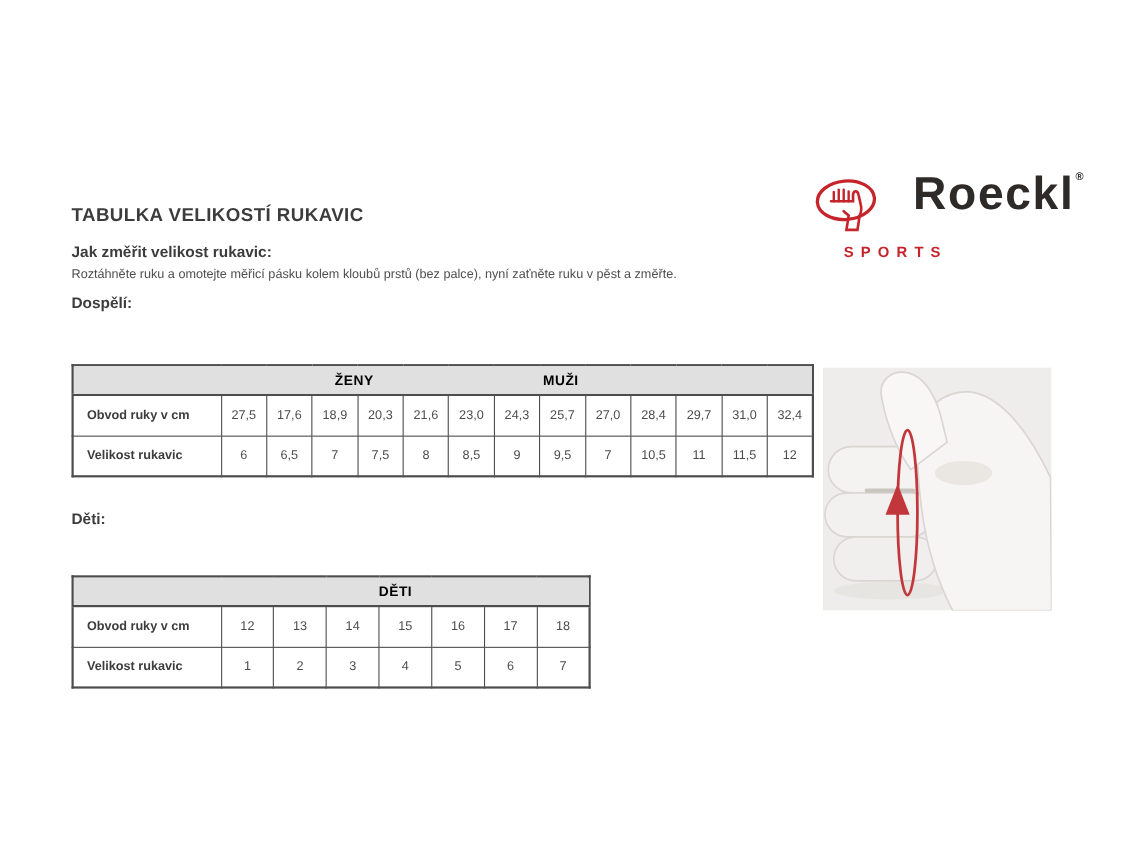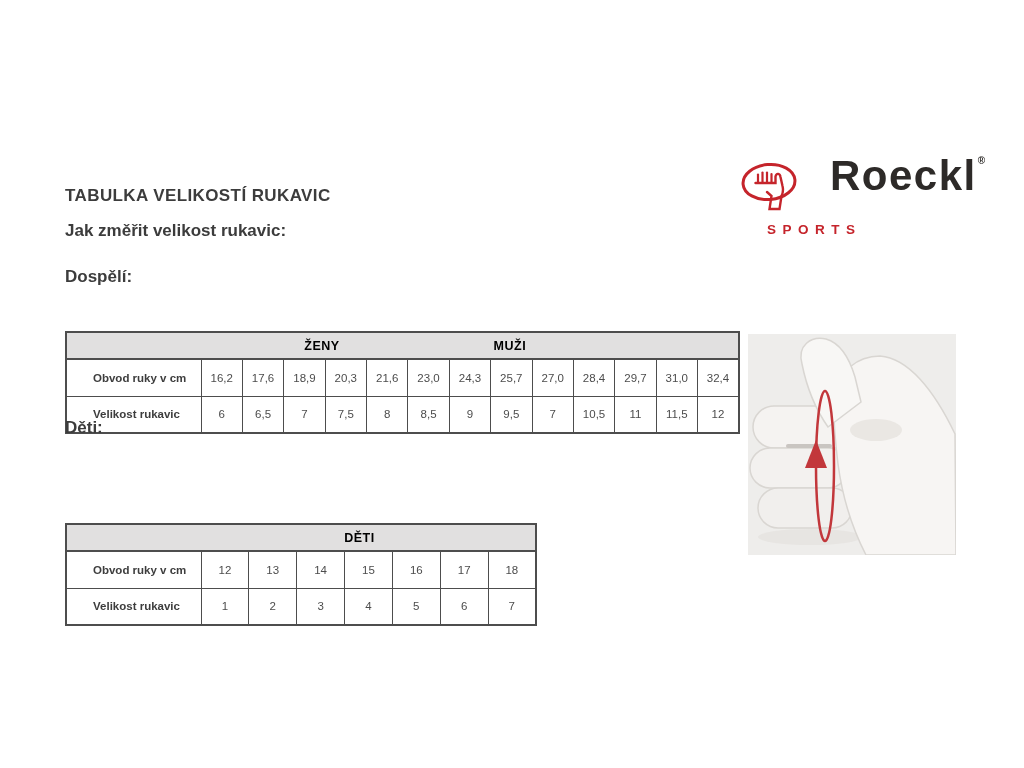--- a/index.html
+++ b/index.html
@@ -23,34 +23,34 @@
   
   .logo{position:absolute;left:741px;top:158px;width:232px;height:60px;}
   .logo .emblem{position:absolute;left:0;top:4px;width:58px;height:52px;}
   .logo .brand{position:absolute;left:53px;top:-3px;font-size:42px;line-height:1;
     font-weight:bold;color:var(--brand-dark);letter-spacing:1.5px;white-space:nowrap;margin-left:36px;}
   .logo .reg{font-size:10px;letter-spacing:0;vertical-align:26px;margin-left:1px;}
   .logo .sports{position:absolute;left:26px;top:41px;font-size:13.5px;font-weight:bold;
     color:var(--brand-red);letter-spacing:6.5px;white-space:nowrap;margin-top:23px;}
 
   
-  .mini-heading{position:absolute;left:65px;font-size:17px;font-weight:bold;color:var(--heading);}
+  .mini-heading{position:absolute;left:65px;font-size:14px;font-weight:bold;color:var(--heading);}
   .para{position:absolute;left:65px;width:700px;font-size:11.5px;line-height:18px;color:var(--text);}
   .h-measure{top:221px;} .p-measure{top:241px;}
   .h-adults{top:267px;}  .p-adults{top:285px;}
-  .h-children{top:418px;} .p-children{top:459px;}
+  .h-children{top:463px;} .p-children{top:459px;}
 
   
   .size-table{position:absolute;border-collapse:collapse;table-layout:fixed;background:#fff;
     border:2px solid var(--table-border);}
   .size-table th,.size-table td{border:1px solid var(--table-border);}
   .size-table thead th{height:27px;background:var(--table-header-bg);
     border-bottom:2px solid var(--table-border);position:relative;}
   .size-table tbody tr{height:37px;}
-  .size-table tbody th.rowlabel{text-align:left;padding-left:26px;font-size:11.5px;
+  .size-table tbody th.rowlabel{text-align:left;padding-left:12px;font-size:11.5px;
     font-weight:bold;color:#3d3d3d;}
   .size-table td.val{text-align:center;font-size:11.5px;color:#4c4c4c;font-weight:normal;}
   .gh{position:absolute;top:50%;transform:translate(-50%,-50%);font-weight:bold;
     font-size:12.5px;color:#000000;letter-spacing:.5px;white-space:nowrap;}
   #adult-table{left:65px;top:331px;width:675px;}
   #children-table{left:65px;top:523px;width:472px;}
   col.label-col{width:135px;}
 
   
   .hand-figure{position:absolute;left:748px;top:334px;width:208px;height:221px;}
@@ -71,40 +71,41 @@
         <path d="M26 21 V10.5" stroke-width="2.2"></path>
         <path d="M30.5 21 V12" stroke-width="2.2"></path>
         <path d="M14.5 21 H34.5 V14.5 C35.5 10.5 39 11.5 39.5 15 L41.5 24 C42.5 28 42 31 40.5 34 L38.5 47 H28.5 L30.5 34 L26 30" stroke-width="2.4"></path>
       </g>
     </svg>
     <div class="brand"><span>Roeckl</span><span class="reg">®</span></div>
     <div class="sports">SPORTS</div>
   </div>
 
   <div class="mini-heading h-measure">Jak změřit velikost rukavic:</div>
+  <div class="para p-measure">Roztáhněte ruku a omotejte měřicí pásku kolem kloubů prstů (bez palce), nyní zaťněte ruku v pěst a změřte.</div>
 
   <div class="mini-heading h-adults">Dospělí:</div>
 
   <table class="size-table" id="adult-table">
     <colgroup>
         <col class="label-col">
         <col span="13">
       </colgroup>
     <thead>
       <tr>
         <th colspan="14">
           <span class="gh" style="left:38%">ŽENY</span>
           <span class="gh" style="left:66%">MUŽI</span>
         </th>
       </tr>
     </thead>
     <tbody>
       <tr>
         <th class="rowlabel">Obvod ruky v cm</th>
-      <td class="val">16,2</td>
+      <td class="val">27,5</td>
           <td class="val">17,6</td>
           <td class="val">18,9</td>
           <td class="val">20,3</td>
           <td class="val">21,6</td>
           <td class="val">23,0</td>
           <td class="val">24,3</td>
           <td class="val">25,7</td>
           <td class="val">27,0</td>
           <td class="val">28,4</td>
           <td class="val">29,7</td>

